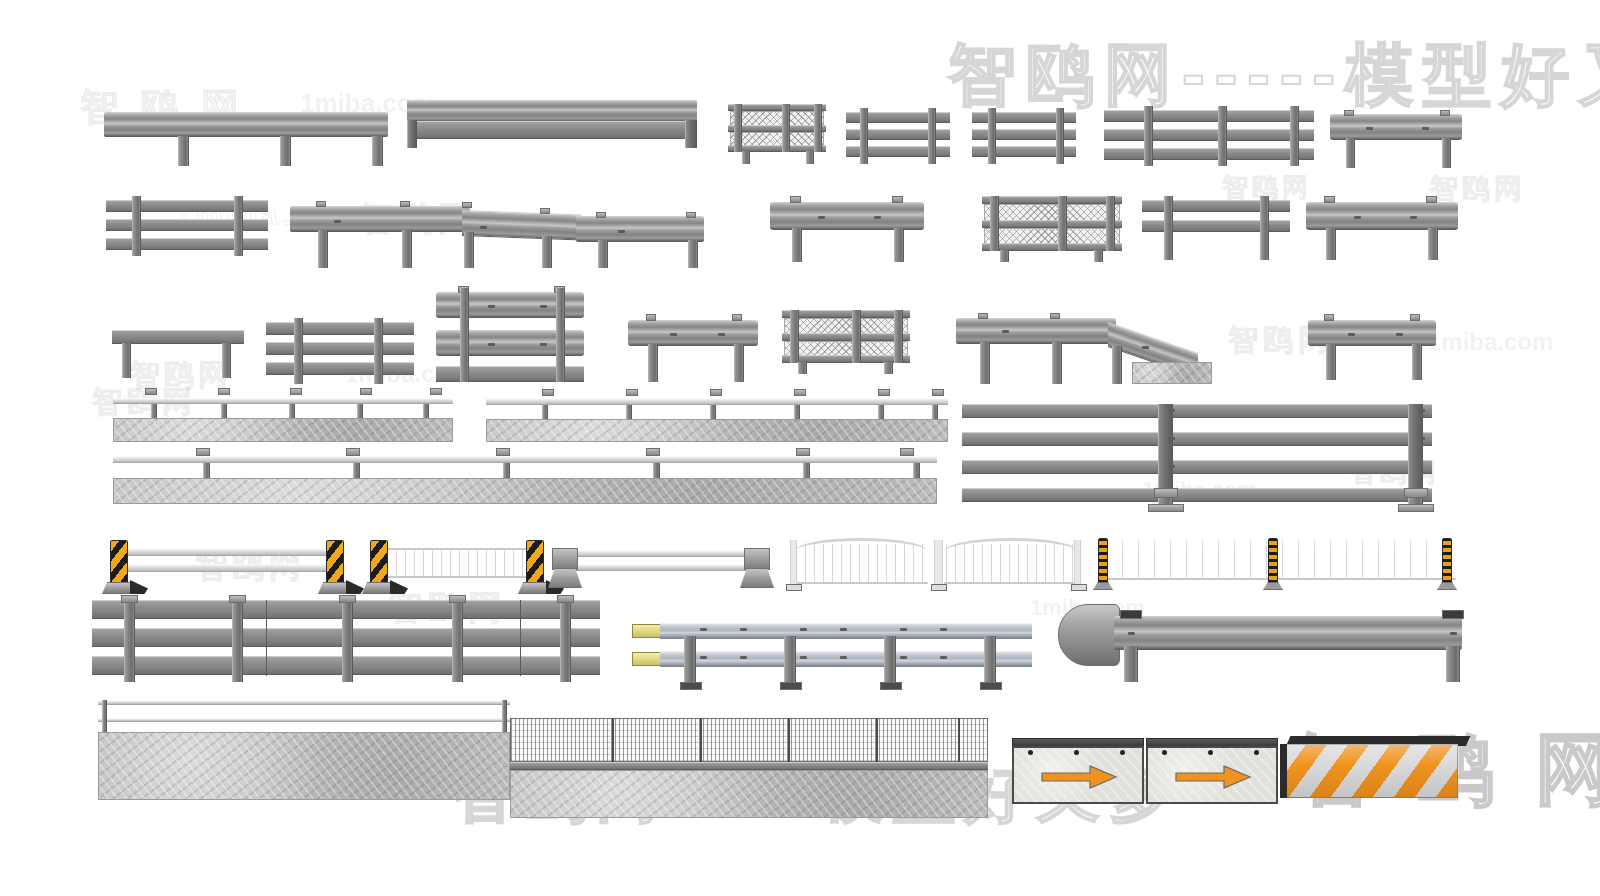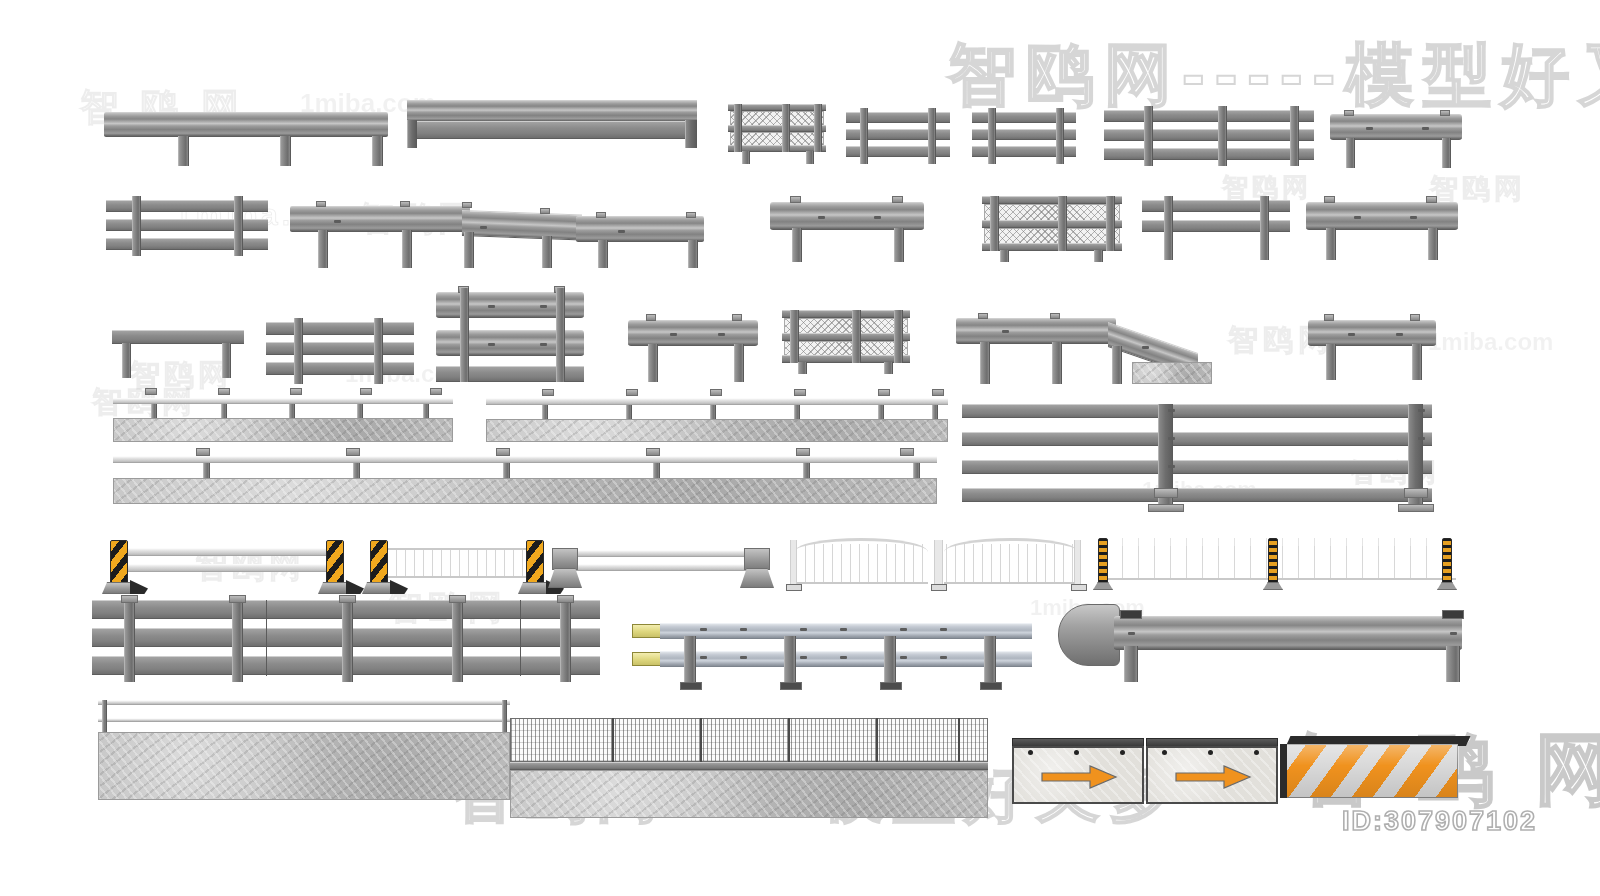--- a/index.html
+++ b/index.html
@@ -203,21 +203,20 @@
 
   <div class="wm-bird" style="left:418px; top:762px;">
     <svg width="86" height="86" viewBox="0 0 86 86" aria-hidden="true">
       <path d="M16 52 C30 40, 44 34, 62 30 C54 36, 48 40, 44 46 C52 44, 60 43, 68 44 C56 50, 44 54, 32 58 C26 60, 20 58, 16 52 Z" fill="#ffffff" opacity="0.92"></path>
       <path d="M36 56 C42 58, 50 58, 58 55" stroke="#ffffff" stroke-width="3" fill="none" opacity="0.8"></path>
     </svg>
   </div>
 
   <div class="wm-big" style="left:452px; top:752px; font-size:62px;">智鸥网-----模型好又多</div>
   <div class="wm-big" style="left:1296px; top:718px; font-size:78px; -webkit-text-stroke:2.4px rgba(120,120,120,.40);">智 鸥 网</div>
-  <div class="wm-id" style="left:1342px; top:806px;">ID:307907102</div>
 
   <div class="item" style="left:104px; top:112px; width:284px; height:54px;">
     <div class="rail wbeam" style="left:0; top:0; width:284px; height:25px; border-radius:2px;"></div>
     <div class="post" style="left:74px; top:24px; width:11px; height:30px;"></div>
     <div class="post" style="left:176px; top:24px; width:11px; height:30px;"></div>
     <div class="post" style="left:268px; top:24px; width:11px; height:30px;"></div>
   </div>
 
   <div class="item" style="left:407px; top:100px; width:290px; height:48px;">
     <div class="rail wbeam" style="left:0; top:0; width:290px; height:22px;"></div>

